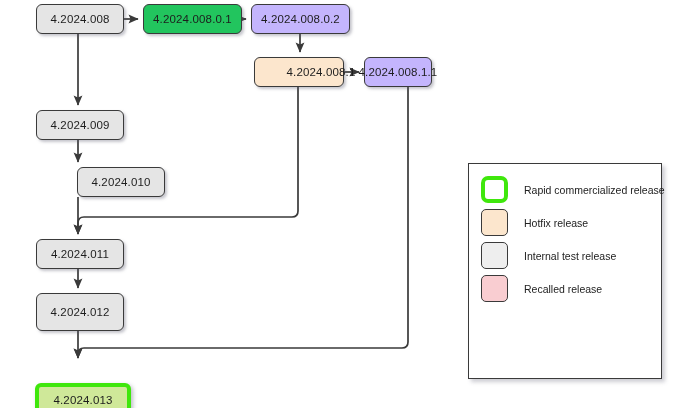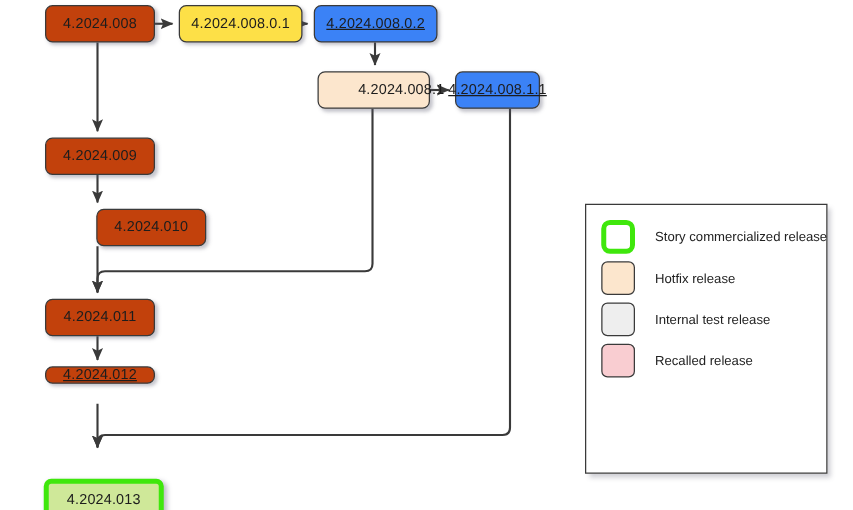--- a/index.html
+++ b/index.html
@@ -44,24 +44,24 @@
     display: flex;
     align-items: center;
     justify-content: center;
     font-size: 11.5px;
     color: #1d1d1d;
     letter-spacing: 0.15px;
     white-space: nowrap;
     box-shadow: 2px 2px 3px rgba(90, 90, 110, 0.35);
     background: #ffffff;
   }
-  .node.story   { background: #c2410c; }
+  .node.story   { background: #e5e5e5; }
   .node.hotfix  { background: #fce6cd; }
-  .node.rapid   { background: #3b82f6; text-decoration: underline; }
-  .node.internal{ background: #fde047; }
+  .node.rapid   { background: #c4b5fd; }
+  .node.internal{ background: #22c55e; }
 
   .node.latest {
     border: 4px solid #3fe70c;
     background: #cfe899;
     box-shadow: 2px 2px 4px rgba(90, 90, 110, 0.4);
   }
 
   
   #legend {
     position: absolute;
@@ -169,33 +169,33 @@
   </div>
 
   <div class="node story" style="left:36px; top:167px; width:88px; height:30px;margin-left:41px;">
     <span>4.2024.010</span>
   </div>
 
   <div class="node story" style="left:36px; top:239px; width:88px; height:30px;justify-content:center;">
     <span>4.2024.011</span>
   </div>
 
-  <div class="node story" style="left:36px; top:293px; width:88px; height:14px;text-decoration:underline;">
+  <div class="node story" style="left:36px; top:293px; width:88px; height:38px;">
     <span>4.2024.012</span>
   </div>
 
   <div class="node latest" style="left:35px; top:363px; width:96px; height:34px;margin-top:20px;">
     <span>4.2024.013</span>
   </div>
 
   <div id="legend">
 
     <div class="legend-row">
       <span class="swatch latest"></span>
-      <span class="legend-label">Story commercialized release</span>
+      <span class="legend-label">Rapid commercialized release</span>
     </div>
 
 
     <div class="legend-row">
       <span class="swatch hotfix"></span>
       <span class="legend-label">Hotfix release</span>
     </div>
 
 
     <div class="legend-row">

